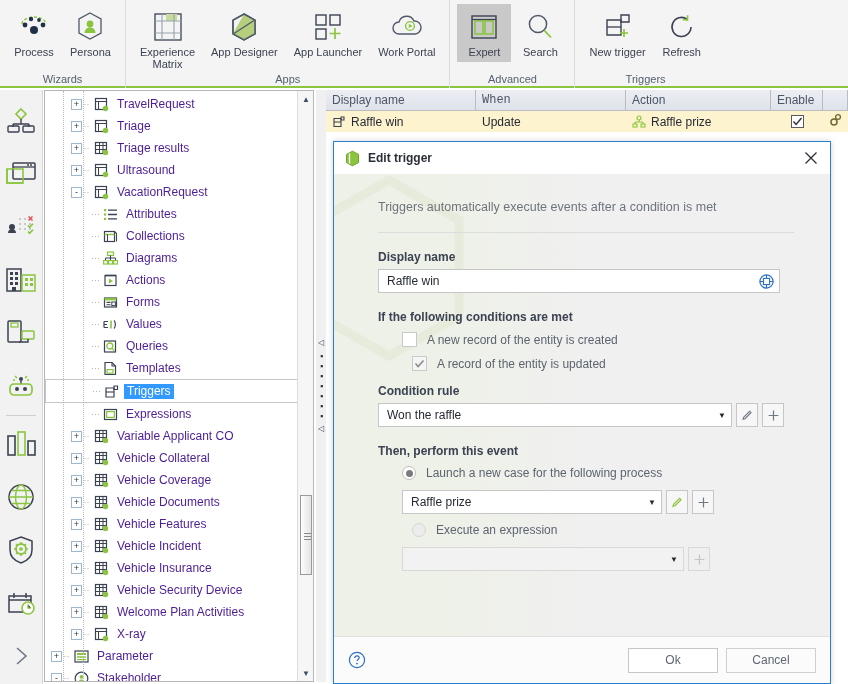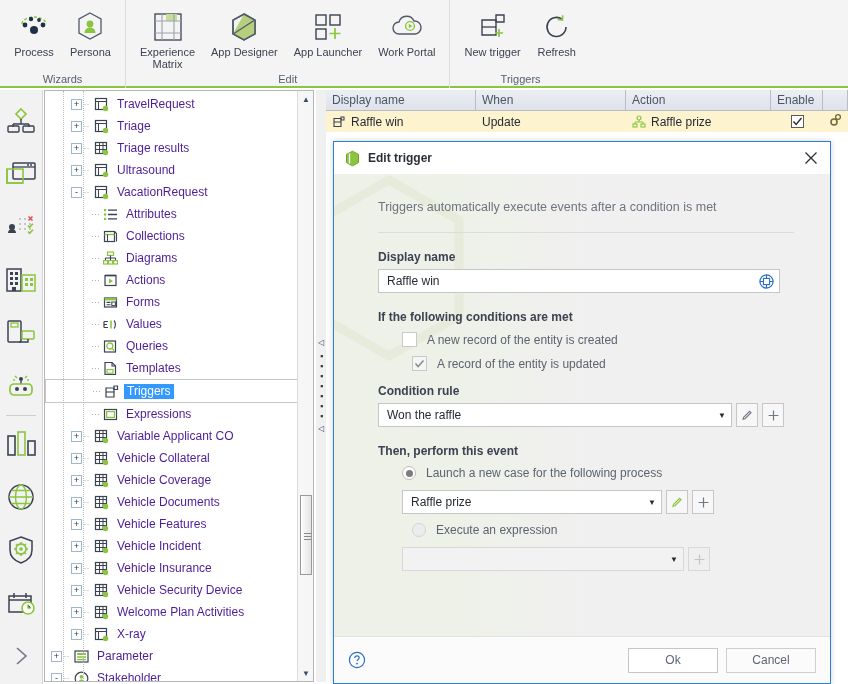--- a/index.html
+++ b/index.html
@@ -214,21 +214,46 @@
               <div class="ic">
                 <svg width="36" height="30" viewBox="0 0 36 30">
                   <path d="M10 22a6 6 0 0 1 0-12 8 8 0 0 1 15-1 6 6 0 0 1 1 13z" fill="none" stroke="#50596a" stroke-width="1.4"></path>
                   <circle cx="21" cy="14" r="4.4" fill="none" stroke="#8bc53f" stroke-width="1.4"></circle>
                   <path d="M19.8 11.8l3.6 2.2-3.6 2.2z" fill="#8bc53f"></path>
                 </svg>
               </div>
               <div class="lb">Work Portal</div>
             </div>
           </div>
-          <div class="rb-group-label">Edit</div>
+          <div class="rb-group-label">Apps</div>
+        </div>
+        <div class="rb-group">
+          <div class="rb-items">
+            <div class="rb-item active">
+              <div class="ic">
+                <svg width="30" height="30" viewBox="0 0 30 30">
+                  <rect x="3" y="4" width="24" height="22" fill="none" stroke="#3b4251" stroke-width="1.4"></rect>
+                  <rect x="6" y="9" width="8" height="13" fill="none" stroke="#8bc53f" stroke-width="1.6"></rect>
+                  <rect x="16" y="9" width="8" height="13" fill="none" stroke="#8bc53f" stroke-width="1.6"></rect>
+                  <path d="M3 7.5h24" stroke="#3b4251" stroke-width="1.2"></path>
+                </svg>
+              </div>
+              <div class="lb">Expert</div>
+            </div>
+            <div class="rb-item">
+              <div class="ic">
+                <svg width="30" height="30" viewBox="0 0 30 30">
+                  <circle cx="13" cy="12" r="8.6" fill="none" stroke="#50596a" stroke-width="1.5"></circle>
+                  <path d="M19.2 18.4L26 25.5" stroke="#8bc53f" stroke-width="1.7"></path>
+                </svg>
+              </div>
+              <div class="lb">Search</div>
+            </div>
+          </div>
+          <div class="rb-group-label">Advanced</div>
         </div>
         <div class="rb-group">
           <div class="rb-items">
             <div class="rb-item">
               <div class="ic">
                 <svg width="32" height="32" viewBox="0 0 32 32">
                   <path d="M5 9h14v15H5z" fill="none" stroke="#3b4251" stroke-width="1.4"></path>
                   <path d="M19 4h8v7h-8z" fill="none" stroke="#3b4251" stroke-width="1.4"></path>
                   <path d="M5 16h14" stroke="#3b4251" stroke-width="1.3"></path>
                   <path d="M22 18v8M18 22h8" stroke="#8bc53f" stroke-width="1.7"></path>
@@ -771,21 +796,21 @@
 
   <div class="splitter">
     <div class="sp-arrow">◁</div>
     <div class="sp-dots">▪▪▪▪▪▪▪</div>
     <div class="sp-arrow">◁</div>
   </div>
 
   <div class="grid">
     <div class="grid-head" id="grid-head">
         <div class="gh" style="width: 150px;">Display name</div>
-        <div class="gh" style="width: 150px;">When</div>
+        <div class="gh" style="width: 150px; font-family: Liberation Mono, monospace;">When</div>
         <div class="gh" style="width: 145px;">Action</div>
         <div class="gh" style="width: 52px;">Enable</div>
         <div class="gh" style="width: 25px;"></div>
       </div>
     <div class="grid-row">
       <div class="gc" style="width:150px;">
         <span style="margin-right:5px;display:flex;">
           <svg width="14" height="14" viewBox="0 0 14 14">
               <path d="M2 3.5h7v8H2z" fill="none" stroke="#3b4251" stroke-width="1.1"></path>
               <path d="M9 2h3v3H9z" fill="none" stroke="#3b4251" stroke-width="1.1"></path>

